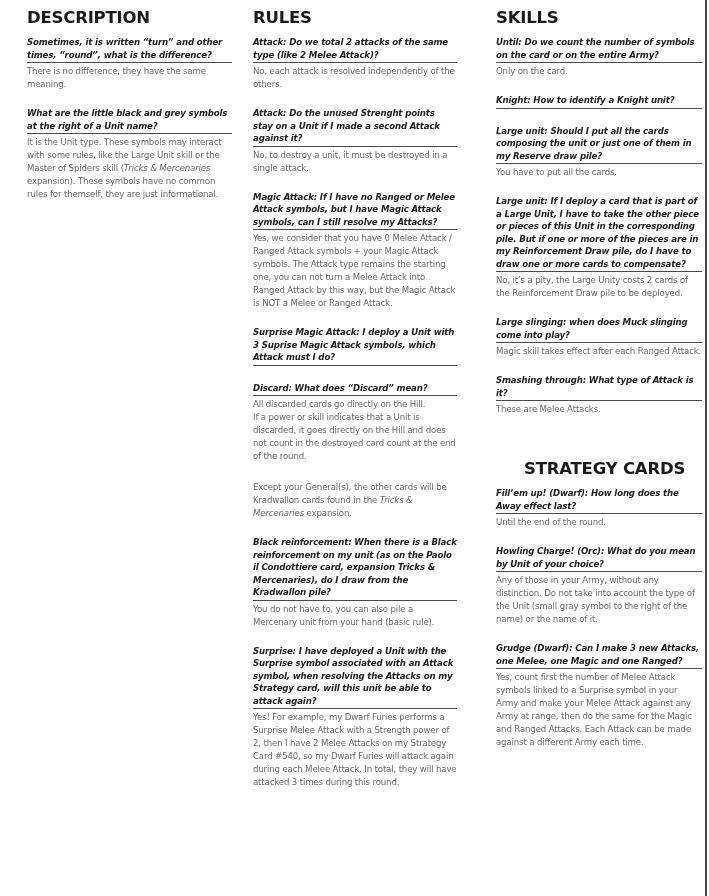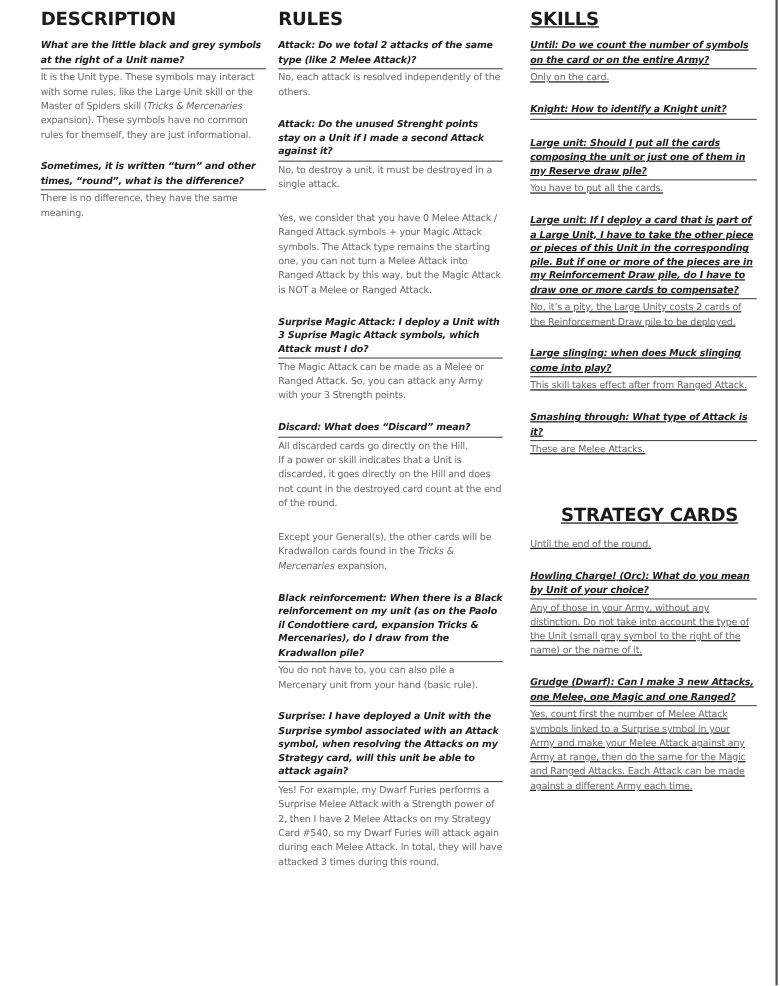--- a/index.html
+++ b/index.html
@@ -5,23 +5,23 @@
   html, body { margin: 0; padding: 0; background: #ffffff; }
   body {
     width: 709px; height: 896px; position: relative; overflow: hidden;
     font-family: "DejaVu Sans", sans-serif;
   }
   .right-edge {
     position: absolute; top: 0; right: 2px; width: 2px; height: 896px;
     background: #4a4a4a;
   }
   .col { position: absolute; top: 0; }
-  .col-desc { left: 37px; width: 205px; }
+  .col-desc { left: 27px; width: 205px; }
   .col-rules { left: 253px; width: 204px; }
-  .col-skills { left: 482px; width: 206px; text-decoration: underline; }
+  .col-skills { left: 496px; width: 206px; }
   h2 {
     margin: 0; font-family: "DejaVu Sans", sans-serif; font-weight: bold;
     font-size: 16.5px; letter-spacing: -0.2px; color: #1b1b1b;
     line-height: 20px;
   }
   .col h2.main { margin-top: 8px; margin-bottom: 8px; }
   h2.sub { margin-top: 43px; margin-bottom: 8px; margin-left: 28px; }
   .qa { margin-bottom: 16px; }
   .q {
     font-family: "DejaVu Sans", sans-serif; font-size: 8.6px; line-height: 12.5px;
@@ -37,50 +37,50 @@
 </style>
 </head>
 <body>
 
 <div class="right-edge"></div>
 
 <div class="col col-desc">
   <h2 class="main">DESCRIPTION</h2>
 
   <div class="qa">
-    <div class="q"><span>What are the little black and grey symbols at the right of a Unit name?</span></div>
-    <div class="a"><span>It is the Unit type. These symbols may interact with some rules, like the Large Unit skill or the Master of Spiders skill (</span><i>Tricks &amp; Mercenaries</i><span> expansion). These symbols have no common rules for themself, they are just informational.</span></div>
+    <div class="q"><span>Sometimes, it is written “turn” and other times, “round”, what is the difference?</span></div>
+    <div class="a">There is no difference, they have the same meaning.</div>
   </div>
 
   <div class="qa">
-    <div class="q"><span>Sometimes, it is written “turn” and other times, “round”, what is the difference?</span></div>
-    <div class="a">There is no difference, they have the same meaning.</div>
+    <div class="q"><span>What are the little black and grey symbols at the right of a Unit name?</span></div>
+    <div class="a"><span>It is the Unit type. These symbols may interact with some rules, like the Large Unit skill or the Master of Spiders skill (</span><i>Tricks &amp; Mercenaries</i><span> expansion). These symbols have no common rules for themself, they are just informational.</span></div>
   </div>
 </div>
 
 <div class="col col-rules">
   <h2 class="main">RULES</h2>
 
   <div class="qa">
     <div class="q"><span class="topic">Attack:</span><span> Do we total 2 attacks of the same type (like 2 Melee Attack)?</span></div>
     <div class="a">No, each attack is resolved independently of the others.</div>
   </div>
 
   <div class="qa">
     <div class="q"><span class="topic">Attack:</span><span> Do the unused Strenght points stay on a Unit if I made a second Attack against it?</span></div>
     <div class="a">No, to destroy a unit, it must be destroyed in a single attack.</div>
   </div>
 
   <div class="qa">
+    <div class="q"><span class="topic">Magic Attack:</span><span> If I have no Ranged or Melee Attack symbols, but I have Magic Attack symbols, can I still resolve my Attacks?</span></div>
     <div class="a">Yes, we consider that you have 0 Melee Attack / Ranged Attack symbols + your Magic Attack symbols. The Attack type remains the starting one, you can not turn a Melee Attack into Ranged Attack by this way, but the Magic Attack is NOT a Melee or Ranged Attack.</div>
   </div>
 
   <div class="qa">
     <div class="q"><span class="topic">Surprise Magic Attack:</span><span> I deploy a Unit with 3 Suprise Magic Attack symbols, which Attack must I do?</span></div>
-    <div class="a">The Magic Attack can be made as a Melee or Ranged Attack. So, you can attack any Army with your 3 Strength points.</div>
   </div>
 
   <div class="qa">
     <div class="q"><span class="topic">Discard:</span><span> What does “Discard” mean?</span></div>
     <div class="a">
       <div>All discarded cards go directly on the Hill.</div>
       <div>If a power or skill indicates that a Unit is discarded, it goes directly on the Hill and does not count in the destroyed card count at the end of the round.</div>
     </div>
   </div>
 
@@ -116,31 +116,32 @@
     <div class="a">You have to put all the cards.</div>
   </div>
 
   <div class="qa">
     <div class="q"><span class="topic">Large unit:</span><span> If I deploy a card that is part of a Large Unit, I have to take the other piece or pieces of this Unit in the corresponding pile. But if one or more of the pieces are in my Reinforcement Draw pile, do I have to draw one or more cards to compensate?</span></div>
     <div class="a">No, it’s a pity, the Large Unity costs 2 cards of the Reinforcement Draw pile to be deployed.</div>
   </div>
 
   <div class="qa">
     <div class="q"><span class="topic">Large slinging:</span><span> when does Muck slinging come into play?</span></div>
-    <div class="a">This skill takes effect after from Ranged Attack.</div>
+    <div class="a">Magic skill takes effect after each Ranged Attack.</div>
   </div>
 
   <div class="qa">
     <div class="q"><span class="topic">Smashing through:</span><span> What type of Attack is it?</span></div>
     <div class="a">These are Melee Attacks.</div>
   </div>
 
   <h2 class="sub">STRATEGY CARDS</h2>
 
   <div class="qa">
+    <div class="q"><span class="topic">Fill’em up! (Dwarf):</span><span> How long does the Away effect last?</span></div>
     <div class="a">Until the end of the round.</div>
   </div>
 
   <div class="qa">
     <div class="q"><span class="topic">Howling Charge! (Orc):</span><span> What do you mean by Unit of your choice?</span></div>
     <div class="a">Any of those in your Army, without any distinction. Do not take into account the type of the Unit (small gray symbol to the right of the name) or the name of it.</div>
   </div>
 
   <div class="qa">
     <div class="q"><span class="topic">Grudge (Dwarf):</span><span> Can I make 3 new Attacks, one Melee, one Magic and one Ranged?</span></div>

